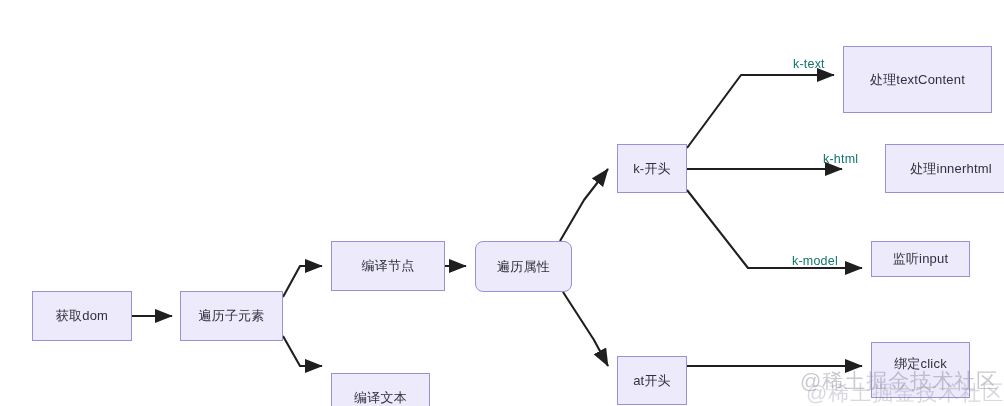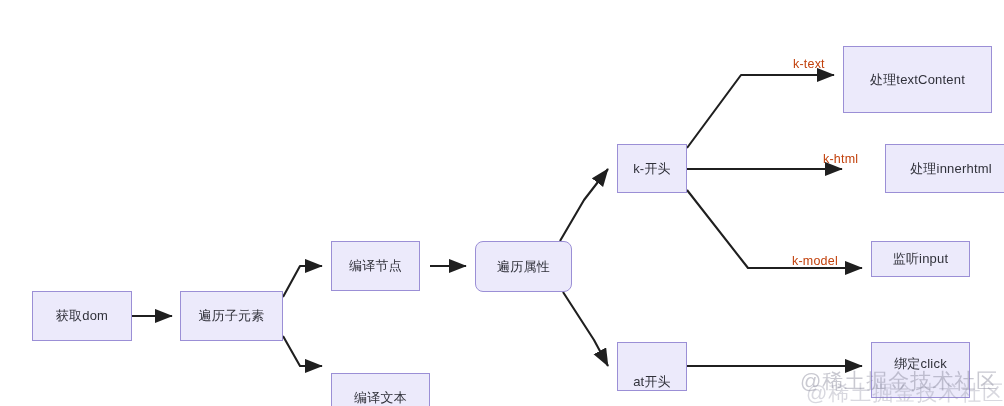--- a/index.html
+++ b/index.html
@@ -38,21 +38,21 @@
     position: absolute;
     left: 0;
     top: 0;
     width: 1004px;
     height: 406px;
     z-index: 2;
   }
   .edge-label {
     position: absolute;
     font-size: 12.5px;
-    color: #c2410c;
+    color: #0f766e;
     background: transparent;
     white-space: nowrap;
     z-index: 4;
     letter-spacing: 0.2px;
     padding-left: 48px;
   }
   .watermark {
     position: absolute;
     z-index: 5;
     white-space: nowrap;
@@ -99,37 +99,37 @@
   </svg>
 
   <div class="node" style="left:32px;  top:291px; width:100px; height:50px;">
     <span class="node-label">获取dom</span>
   </div>
 
   <div class="node" style="left:180px; top:291px; width:103px; height:50px;">
     <span class="node-label">遍历子元素</span>
   </div>
 
-  <div class="node" style="left:331px; top:241px; width:89px; height:50px;">
+  <div class="node" style="left:331px; top:241px; width:114px; height:50px;">
     <span class="node-label">编译节点</span>
   </div>
 
   <div class="node" style="left:331px; top:341px; width:99px; height:50px;margin-top:32px;">
     <span class="node-label">编译文本</span>
   </div>
 
   <div class="node" style="left:475px; top:241px; width:97px; height:51px;border-radius:8px;">
     <span class="node-label">遍历属性</span>
   </div>
 
   <div class="node" style="left:617px; top:144px; width:70px; height:49px;text-align:center;">
     <span class="node-label">k-开头</span>
   </div>
 
-  <div class="node" style="left:617px; top:342px; width:70px; height:49px;align-items:flex-end;">
+  <div class="node" style="left:617px; top:356px; width:70px; height:49px;">
     <span class="node-label">at开头</span>
   </div>
 
   <div class="node" style="left:843px; top:46px;  width:149px; height:67px;">
     <span class="node-label">处理textContent</span>
   </div>
 
   <div class="node" style="left:851px; top:144px; width:132px; height:49px;margin-left:34px;">
     <span class="node-label">处理innerhtml</span>
   </div>

